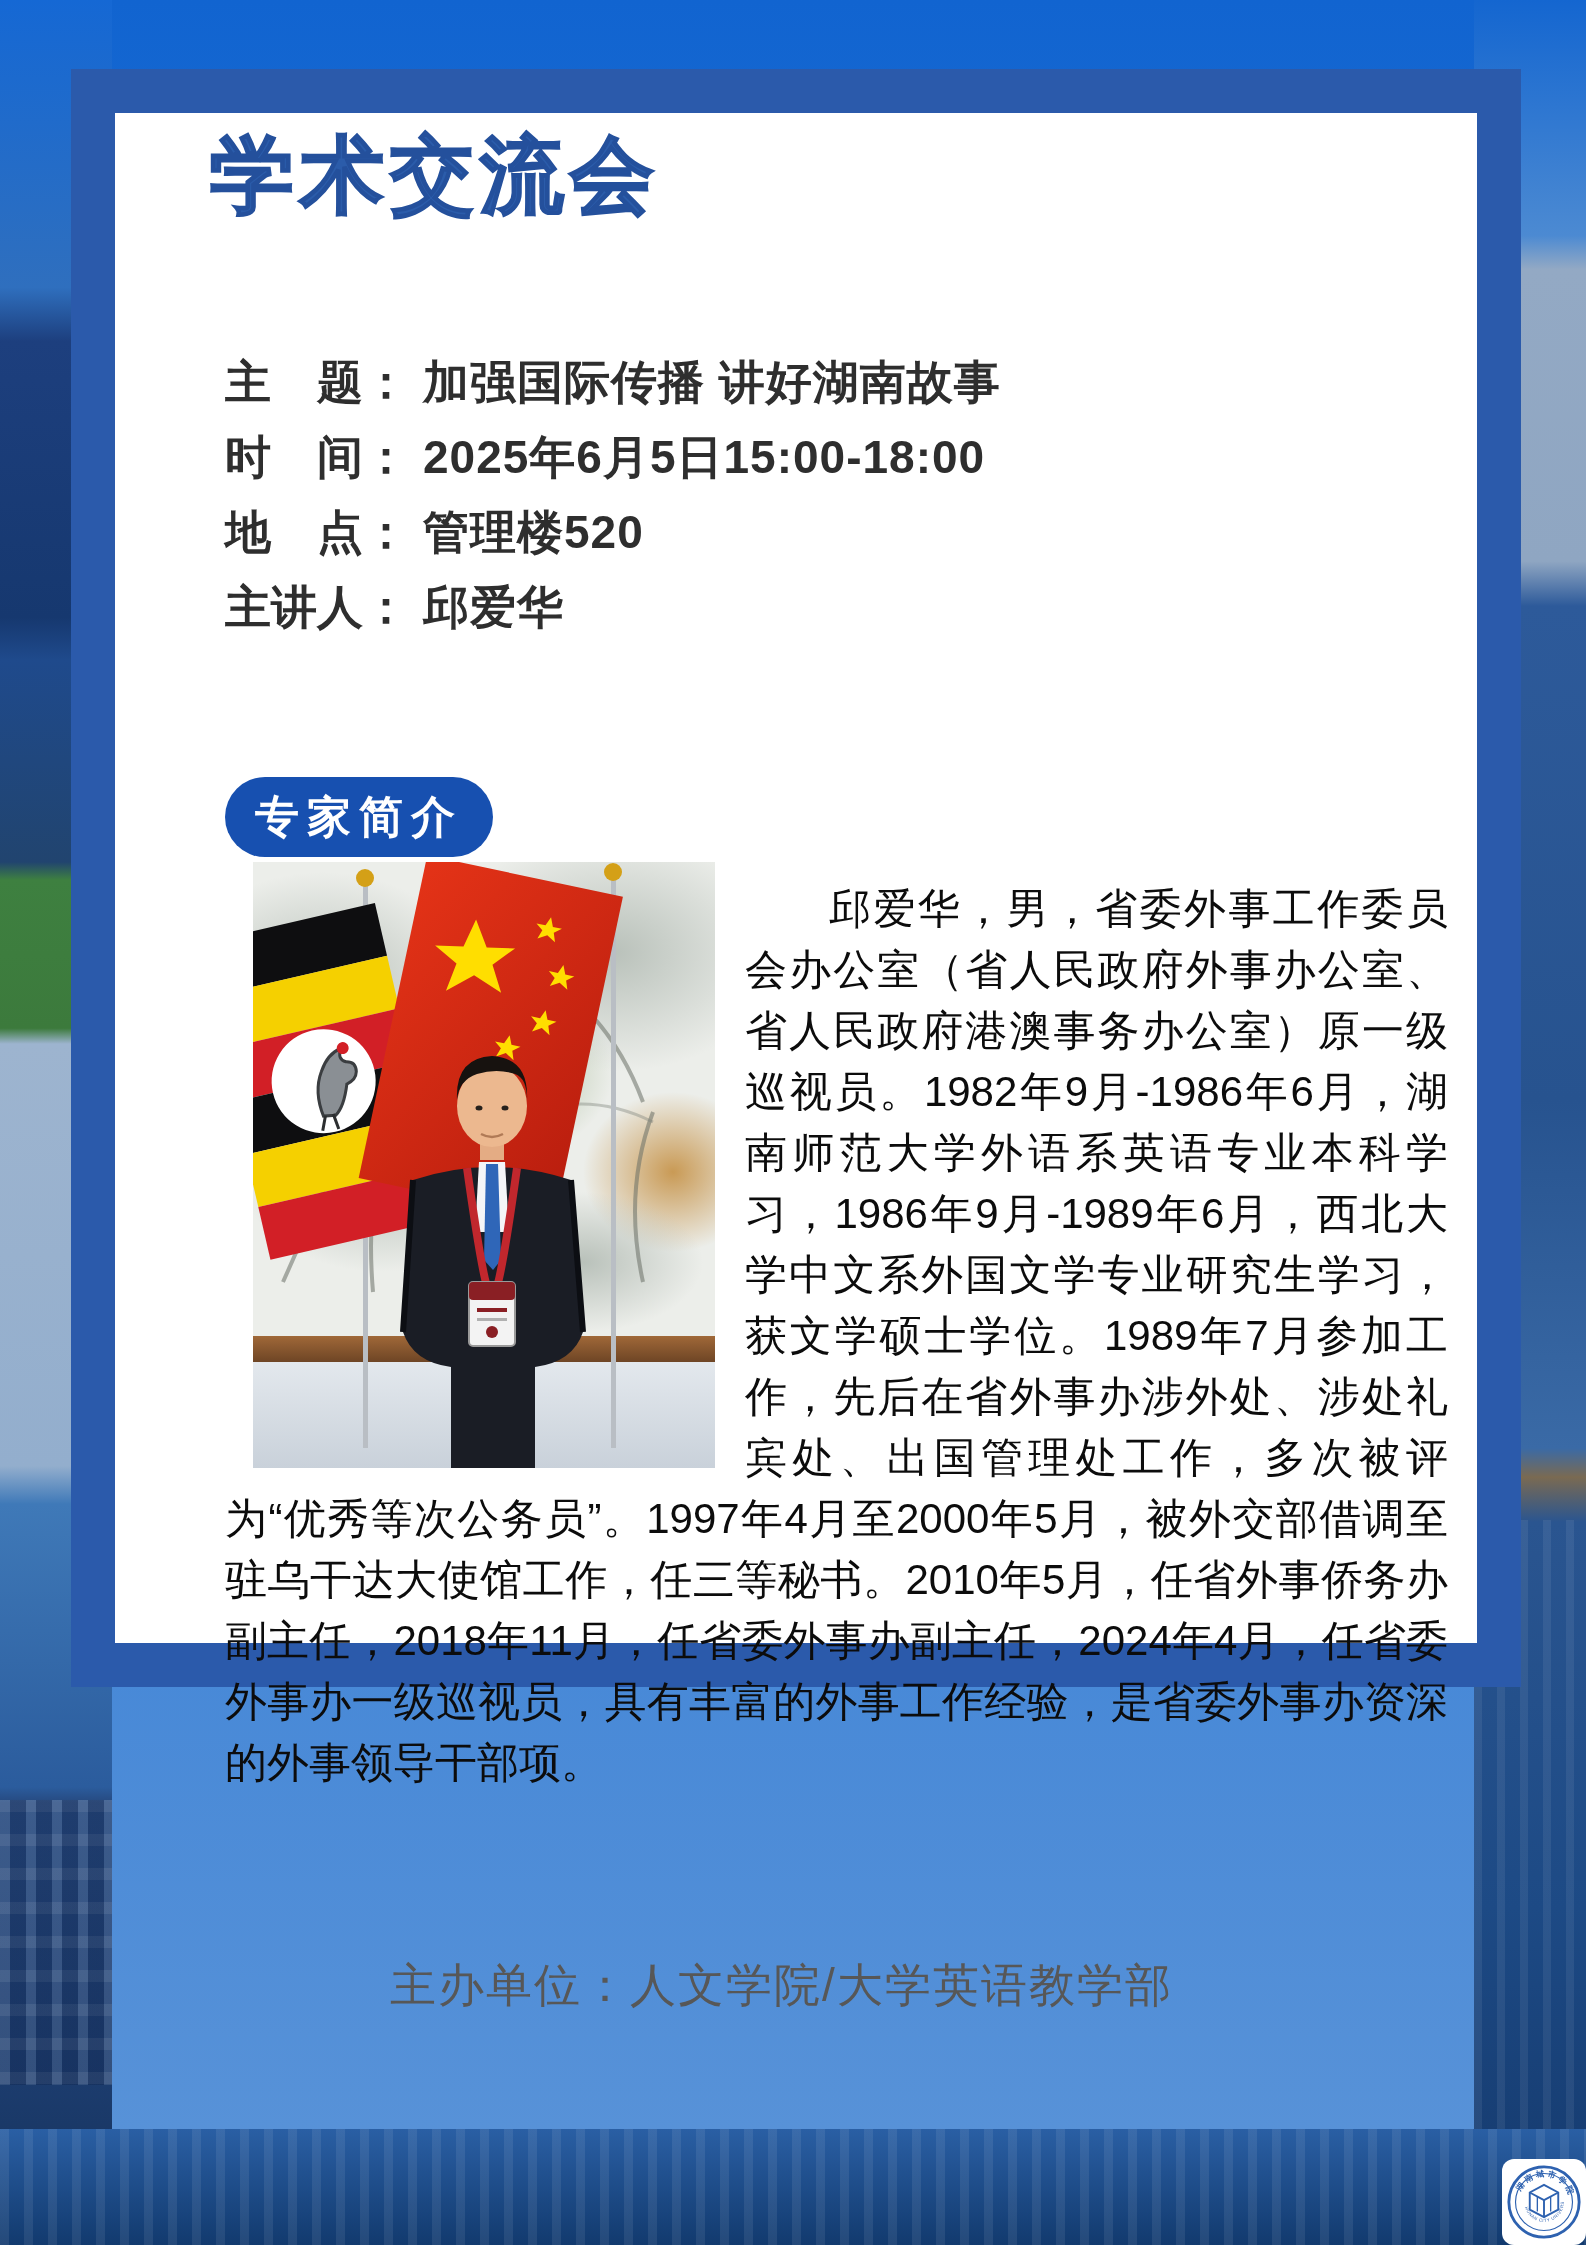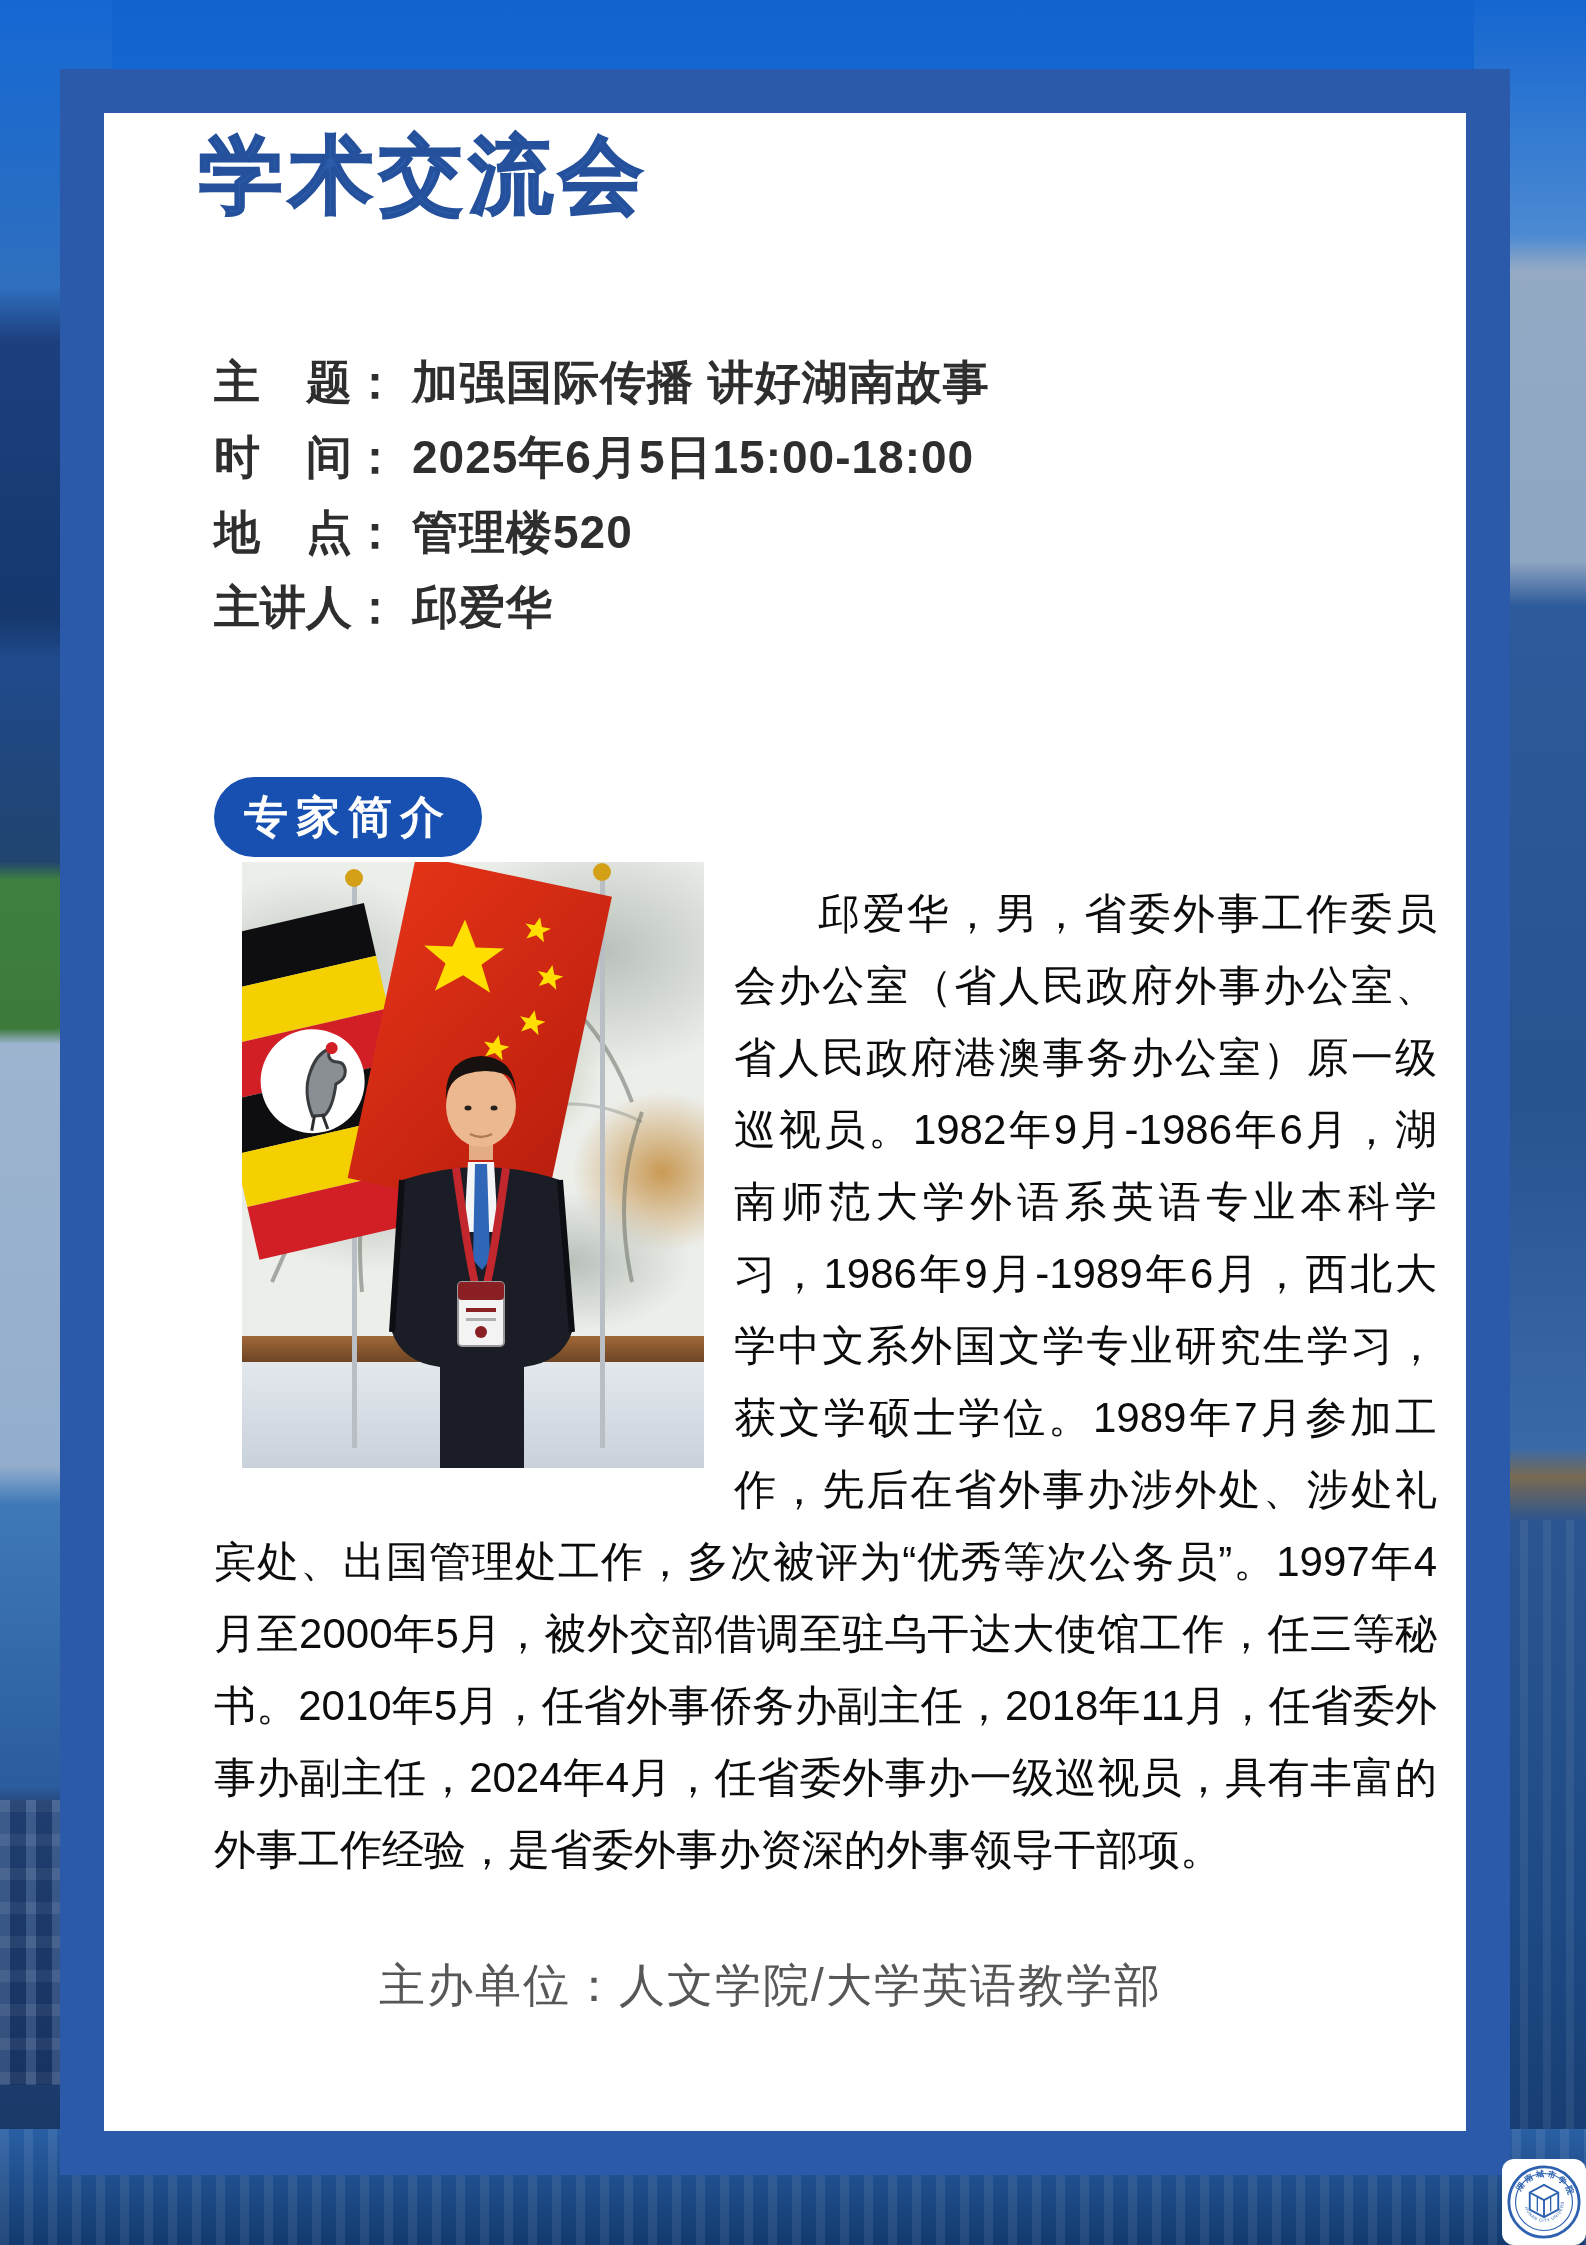--- a/index.html
+++ b/index.html
@@ -20,42 +20,42 @@
     background:linear-gradient(180deg,
       #1466d0 0%,#4c8ad2 10.5%,#93a9c4 12%,#8fa6c2 25%,#2d5a9a 27%,
       #27538f 49%,#3a6aa6 64.5%,#7a6a52 65.8%,#2a5590 67.8%,#1d4a85 85%,#14386b 100%);}
   .bg-right::after{content:"";position:absolute;left:0;top:1520px;width:112px;height:725px;
     background:repeating-linear-gradient(90deg,rgba(255,255,255,.07) 0 8px,transparent 8px 23px);}
   .bg-bottom{position:absolute;left:0;top:2129px;width:1586px;height:116px;
     background:linear-gradient(180deg,#2a5fa4,#123a6e);}
   .bg-bottom::after{content:"";position:absolute;inset:0;
     background:repeating-linear-gradient(90deg,rgba(255,255,255,.08) 0 9px,transparent 9px 24px);}
   
-  .card{position:absolute;left:60px;top:69px;width:1450px;height:2106px;
+  .card{position:absolute;left:71px;top:69px;width:1450px;height:1618px;
         background:#ffffff;border:44px solid #2b5aab;}
   .content{position:relative;width:100%;height:100%;}
   
   .title{position:absolute;left:0;top:14px;width:640px;text-align:center;
          font-size:84px;font-weight:900;color:#2b5caa;letter-spacing:6px;line-height:1.15;
          -webkit-text-stroke:2px #24509c;
          text-shadow:0 5px 0 rgba(43,92,170,.22),2px 2px 0 #ffffff inset;}
   
   .details{position:absolute;left:110px;top:232px;}
   .detail-row{height:75px;display:flex;align-items:center;
               font-size:46px;font-weight:bold;color:#2e2e2e;text-align:right;}
   .detail-label{white-space:pre;}
   .detail-colon{margin-right:14px;}
   .detail-value{letter-spacing:1px;}
   
   .badge{position:absolute;left:110px;top:620px;width:268px;height:80px;border-radius:42px;
          background:#1750b0;color:#fff;font-size:44px;font-weight:bold;letter-spacing:8px;
          display:flex;align-items:center;justify-content:center;margin-top:44px;}
   
   .bio{position:absolute;left:110px;top:765px;width:1223px;
-       font-size:42px;line-height:72px;color:#0c0c0c;text-align:justify;}
+       font-size:42px;line-height:61px;color:#0c0c0c;text-align:justify;}
   .bio p{margin:0;text-indent:2em;}
   .photo{float:left;width:462px;height:606px;margin:-16px 30px 8px 28px;display:block;}
   
   .footer{position:absolute;left:0;top:1842px;width:1333px;text-align:center;
           font-size:46px;color:#575757;letter-spacing:2px;}
   
   .logo-box{position:absolute;left:1502px;top:2159px;width:84px;height:86px;
             background:#fff;border-radius:12px;display:flex;align-items:center;justify-content:center;}
 </style>
 </head>

